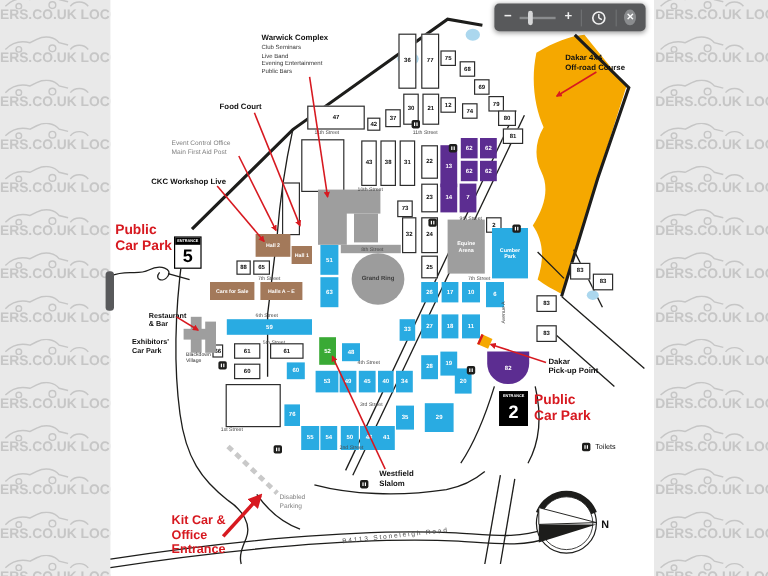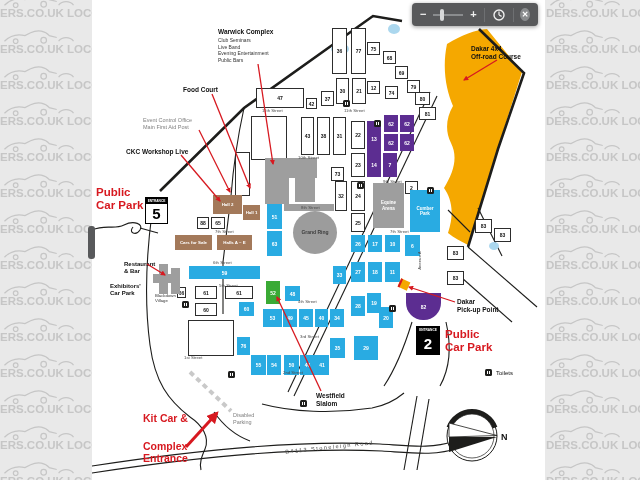--- a/index.html
+++ b/index.html
@@ -452,22 +452,22 @@
       <div class="lbl boldsm" style="left: 124px; top: 261px;">Restaurant</div>
       <div class="lbl boldsm" style="left: 124px; top: 268px;">&amp; Bar</div>
       <div class="lbl boldsm" style="left: 110px; top: 283px;">Exhibitors'</div>
       <div class="lbl boldsm" style="left: 110px; top: 290px;">Car Park</div>
       <div class="lbl gray" style="left: 233px; top: 412px;">Disabled</div>
       <div class="lbl gray" style="left: 233px; top: 419px;">Parking</div>
       <div class="lbl red-lg" style="left: 96px; top: 186px;">Public</div>
       <div class="lbl red-lg" style="left: 96px; top: 199px;">Car Park</div>
       <div class="lbl red-lg" style="left: 445px; top: 328px;">Public</div>
       <div class="lbl red-lg" style="left: 445px; top: 341px;">Car Park</div>
-      <div class="lbl red-md" style="left: 143px; top: 412px;">Kit Car &amp;</div>
-      <div class="lbl red-md" style="left: 143px; top: 440px;">Complex</div>
+      <div class="lbl red-md" style="left: 143px; top: 428px;">Kit Car &amp;</div>
+      <div class="lbl red-md" style="left: 143px; top: 440px;">Office</div>
       <div class="lbl red-md" style="left: 143px; top: 452px;">Entrance</div>
       <div class="lbl tiny" style="left: 155px; top: 293px;">Blackdown</div>
       <div class="lbl tiny" style="left: 155px; top: 298px;">Village</div>
       <div class="lbl blk6" style="left: 496px; top: 370px;">Toilets</div>
       <div class="lbl roadlbl" style="left: 285px; top: 444px;">B4113    Stoneleigh Road</div>
       <div class="lbl street" style="left: 262px; top: 108px;">11th Street</div>
       <div class="lbl street" style="left: 344px; top: 108px;">11th Street</div>
       <div class="lbl street" style="left: 298px; top: 155px;">10th Street</div>
       <div class="lbl street" style="left: 383px; top: 179px;">9th Street</div>
       <div class="lbl street" style="left: 301px; top: 205px;">8th Street</div>

